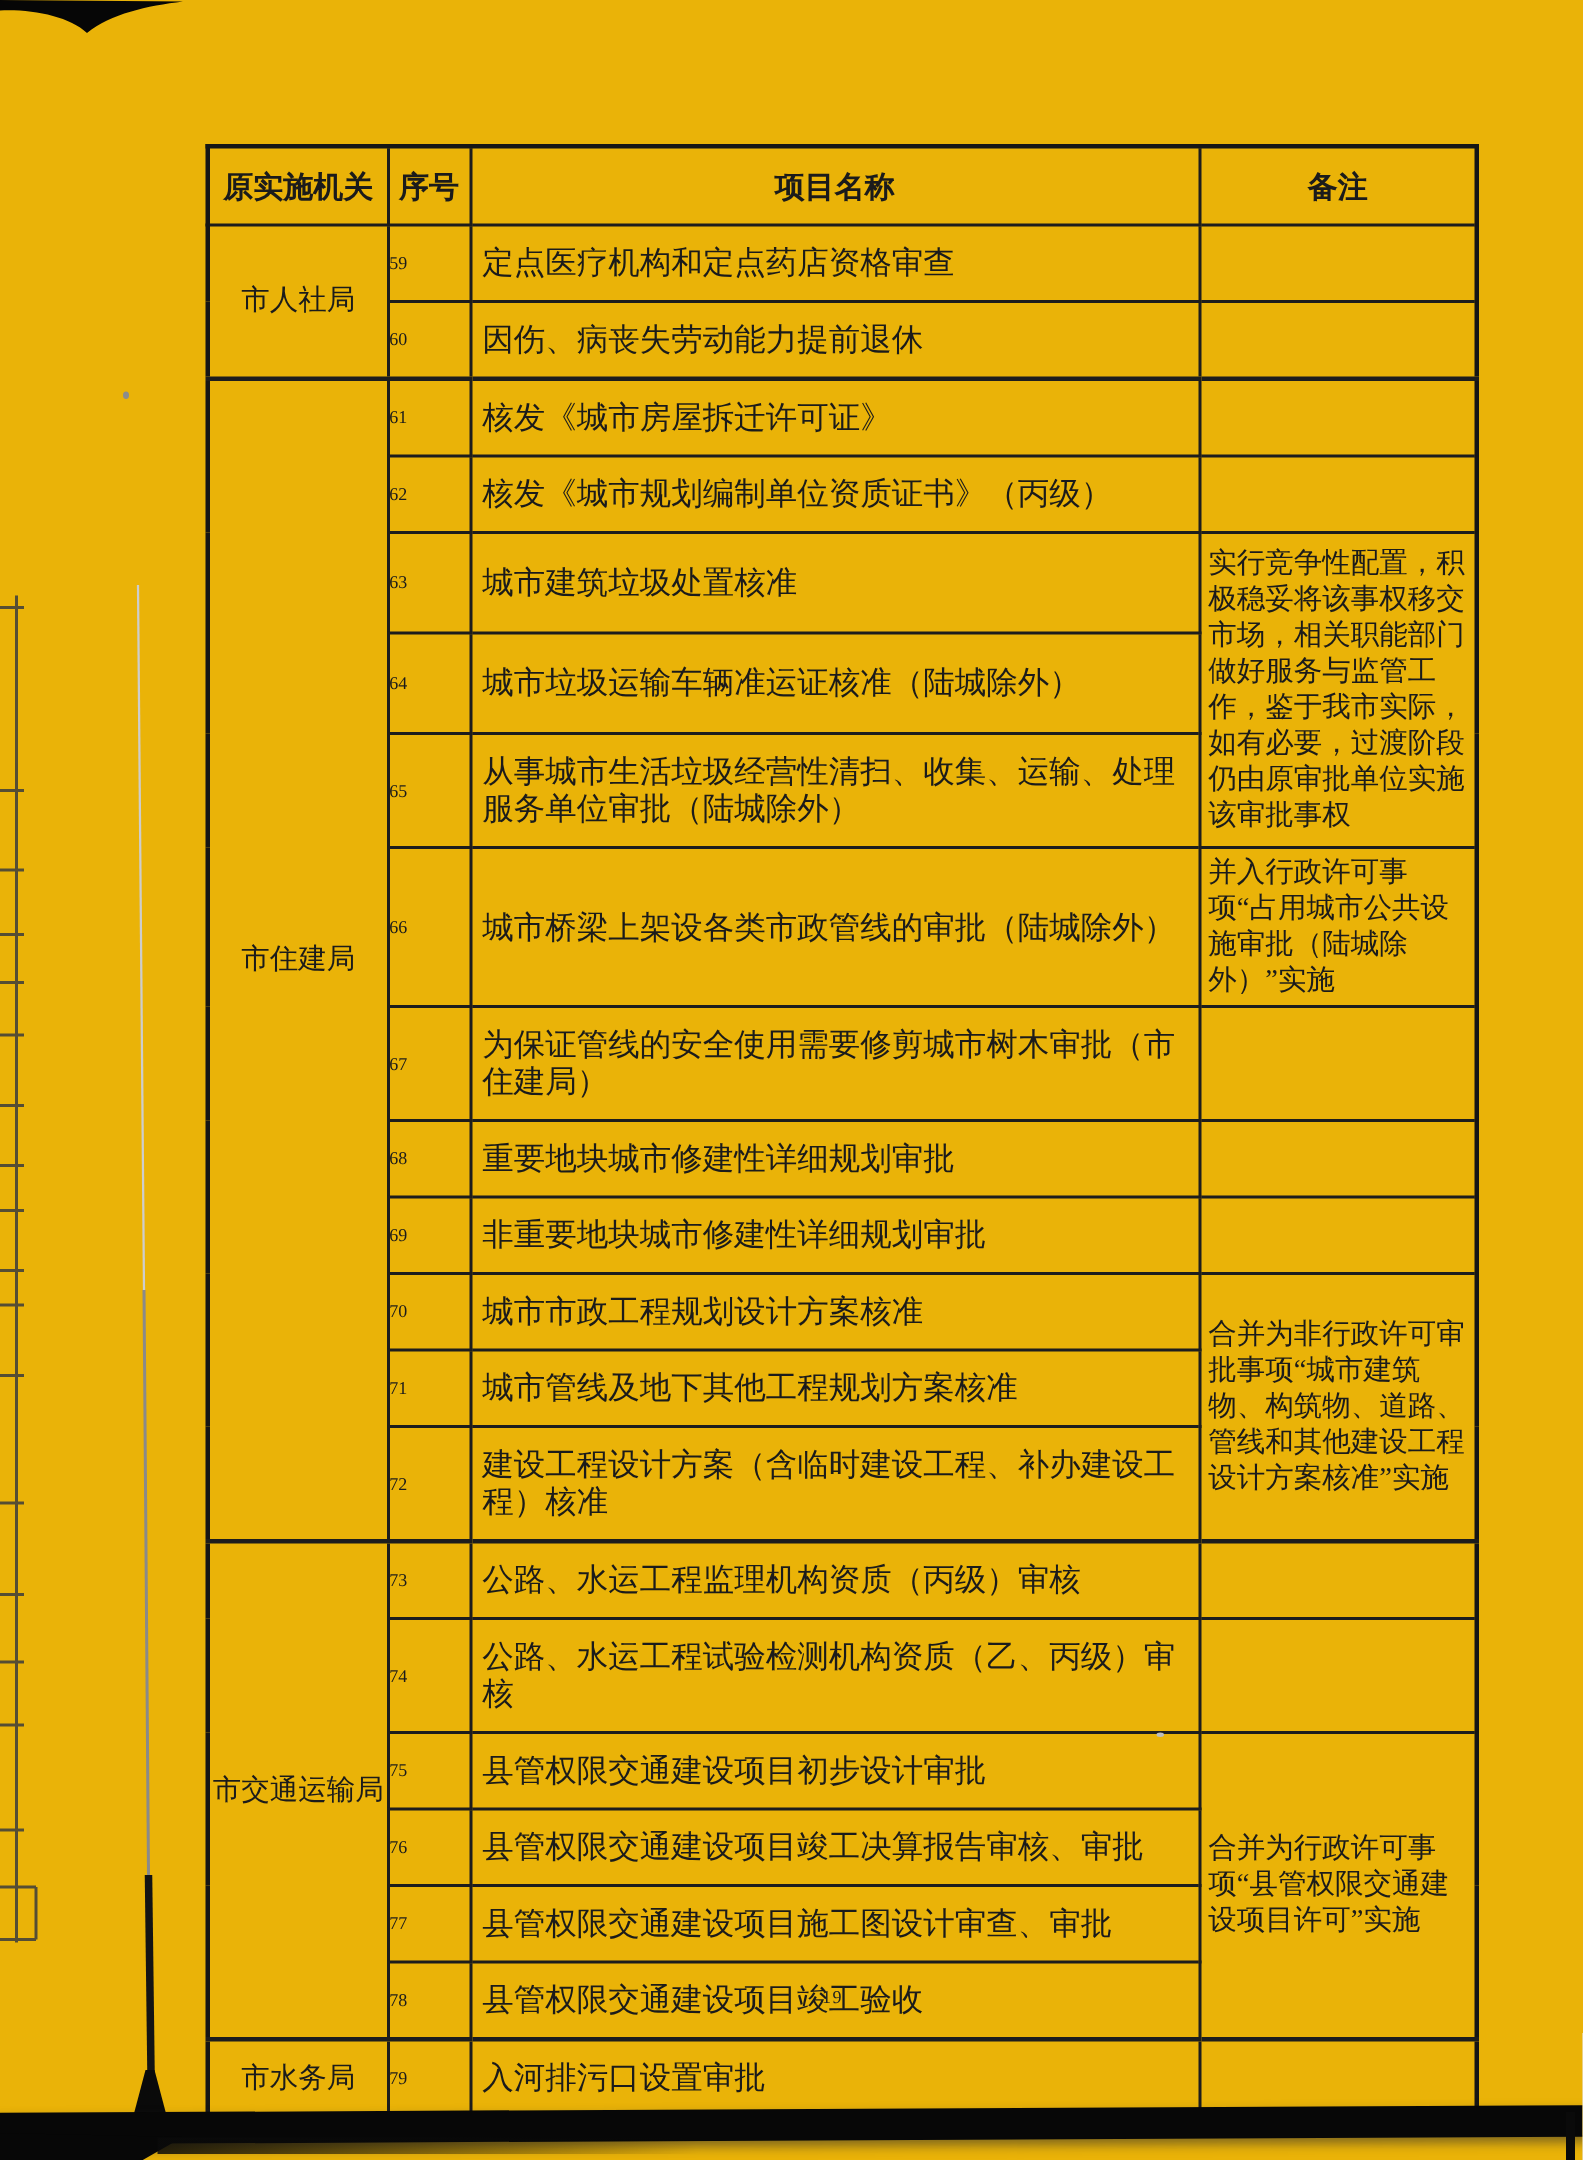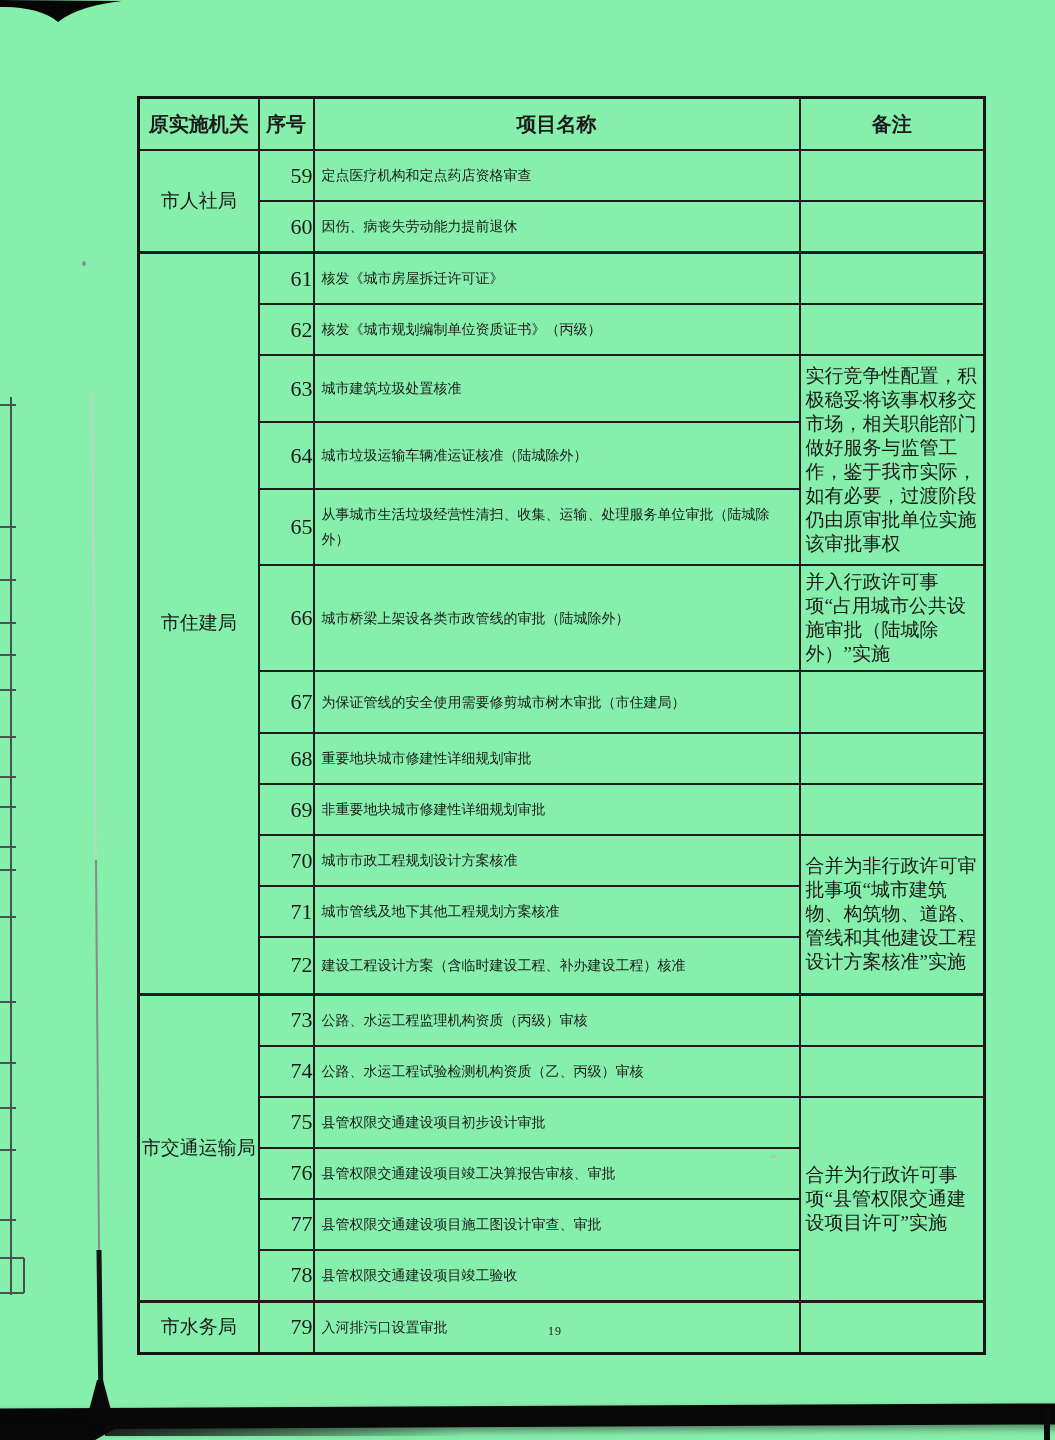--- a/index.html
+++ b/index.html
@@ -1,33 +1,33 @@
 <!DOCTYPE html>
 <html><head>
 <meta charset="utf-8">
 <style>
   html,body{margin:0;padding:0;background:#e8e8e8;}
   .page{
-    position:relative;width:1055px;height:1440px;background:#86efac;overflow:hidden;
+    position:relative;width:1055px;height:1440px;background:#eab308;overflow:hidden;
     font-family:"Liberation Serif","DejaVu Serif",serif;color:#1b1b1b;
   }
   
   table.doc{
     position:absolute;left:137px;top:96px;width:848px;
     border-collapse:collapse;table-layout:fixed;
     border:3px solid #161616;
   }
   table.doc th,table.doc td{
     border:2px solid #1d1d1d;overflow:hidden;
     font-family:"Liberation Serif","DejaVu Serif",serif;
   }
   table.doc th{font-weight:bold;font-size:20px;height:50px;text-align:center;padding:0;}
   td.agency{text-align:center;font-size:19px;padding:0;line-height:24px;}
-  td.num{text-align:right;font-size:22px;padding:0;}
-  td.name{text-align:left;font-size:14px;line-height:25px;padding:12px 7px;}
+  td.num{text-align:left;font-size:12px;padding:0;}
+  td.name{text-align:left;font-size:21px;line-height:25px;padding:12px 7px;}
   td.remark{text-align:left;font-size:19px;line-height:24px;padding:2px 3px 2px 5px;}
   tr.section td{border-top-width:3px;}
   
   .pageno{position:absolute;left:548px;top:1324px;font-size:12px;letter-spacing:1px;color:#222;}
   
   .artifact{position:absolute;pointer-events:none;}
   .corner{left:0;top:0;}
   .bleed{left:0;top:385px;}
   .fold{left:82px;top:378px;}
   .band-main{left:-6px;top:1406px;width:1067px;height:21px;background:#070707;

